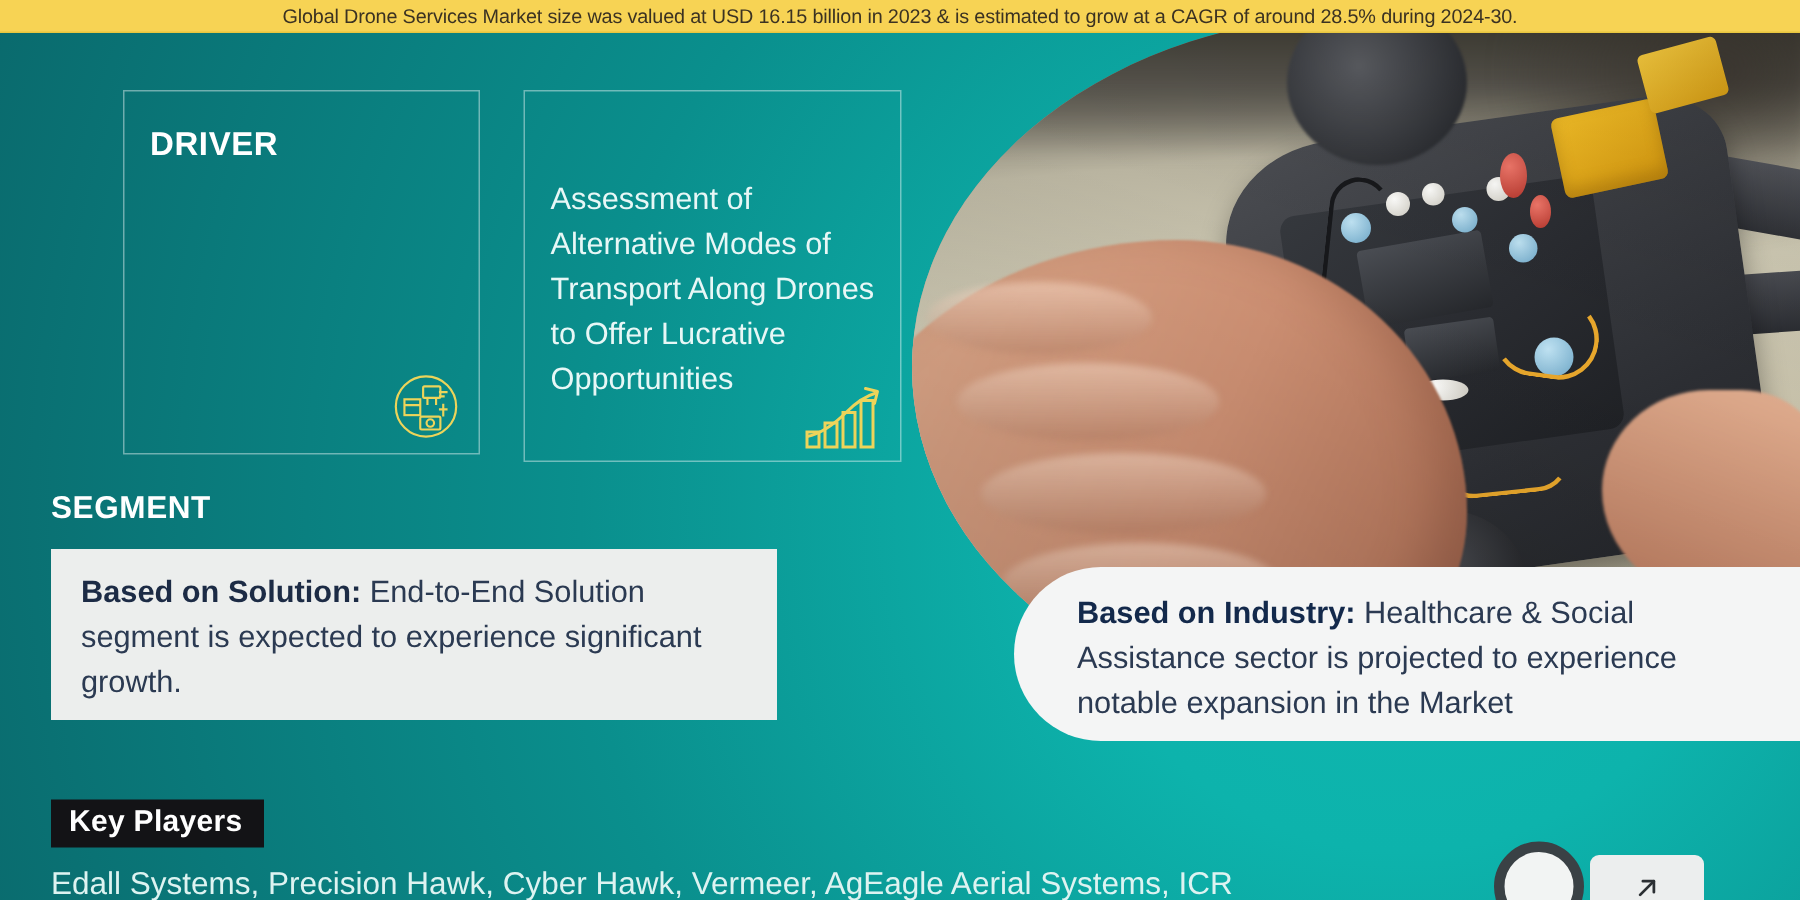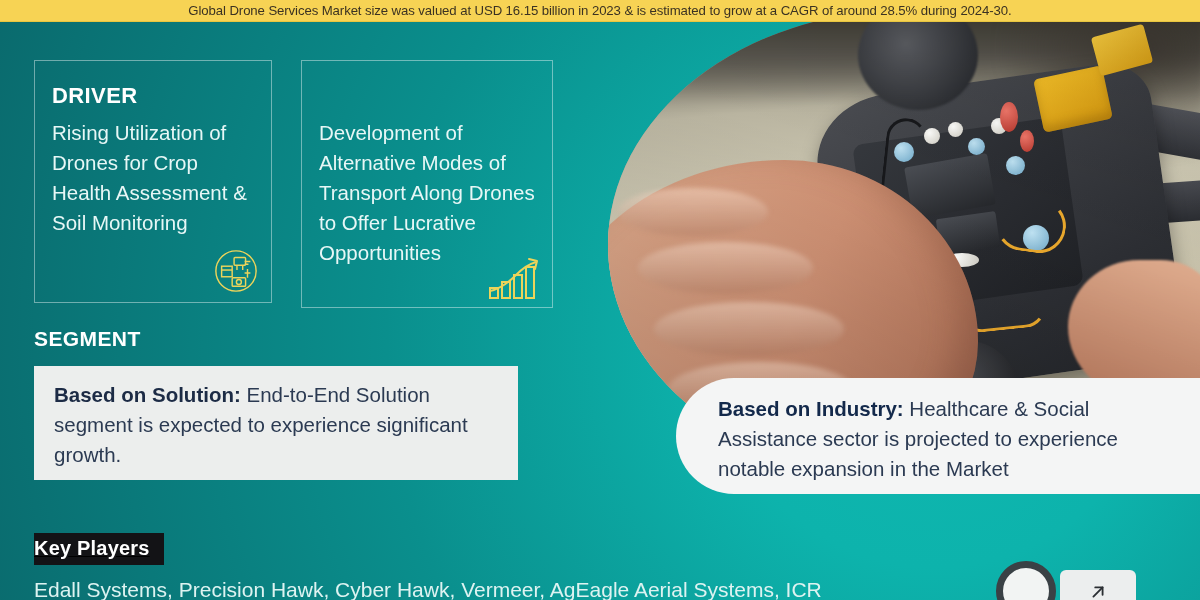--- a/index.html
+++ b/index.html
@@ -170,20 +170,21 @@
   #photo-shade {
     inset:0;
     background:linear-gradient(200deg, rgba(0,0,0,.10) 0%, rgba(0,0,0,0) 40%, rgba(0,0,0,.16) 100%);
   }
 
   
   .vbox {
     position:absolute;
     border:1px solid rgba(255,255,255,.42);
     z-index:20;
+    margin-left:48px;
   }
   #driver-box     { left:34px;  top:60px; width:238px; height:243px; }
   #opportunity-box{ left:301px; top:60px; width:252px; height:248px; }
   .vbox .title {
     position:absolute; left:17px; top:22px;
     font-size:22px; font-weight:bold; color:#ffffff;
     letter-spacing:.4px;
   }
   .vbox .body {
     position:absolute; left:17px; top:57px; right:12px;
@@ -225,23 +226,22 @@
   }
   #industry-card .t {
     font-size:20.5px; line-height:30px; color:#2b3a52;
   }
   #industry-card .t b { color:#13294b; font-weight:bold; }
 
   
   #key-players-badge {
     position:absolute; left:34px; top:533px;
     background:#131316;
-    padding:4px 14px 5px 0;
+    padding:4px 14px 5px 12px;
     z-index:25;
-    text-decoration:underline;
   }
   #key-players-badge span {
     font-size:20px; font-weight:bold; color:#ffffff;
     letter-spacing:.2px;
   }
   #key-players-list {
     position:absolute; left:34px; top:575px;
     width:1160px;
     font-size:21px; line-height:30px; color:#ddf3f1;
     white-space:nowrap; overflow:hidden;
@@ -320,38 +320,37 @@
       <div class="ph" id="photo-shade"></div>
     </div>
   </div>
 
   <div id="banner">
     <span class="txt">Global Drone Services Market size was valued at USD 16.15 billion in 2023 &amp; is estimated to grow at a CAGR of around 28.5% during 2024-30.</span>
   </div>
 
   <div class="vbox" id="driver-box">
     <div class="title">DRIVER</div>
-    <div class="body">Rising Utilization of Drones for Crop Health Assessment &amp; Soil Monitoring</div>
     <div class="vicon">
       <svg viewBox="0 0 48 48" width="46" height="46" fill="none" stroke="#edd45a" stroke-width="1.5">
         <circle cx="24" cy="24" r="21"></circle>
         <rect x="9" y="19" width="11" height="11" stroke="#edd45a"></rect>
         <path d="M9 23 h11"></path>
         <rect x="22" y="10" width="12" height="8" rx="1"></rect>
         <path d="M25 18 v5 M31 18 v5"></path>
         <rect x="20" y="31" width="14" height="9" rx="1"></rect>
         <circle cx="27" cy="35.5" r="2.6"></circle>
         <path d="M33 14 h6 M33 17 h4"></path>
         <path d="M36 22 v9 M33 26 h6"></path>
       </svg>
     </div>
   </div>
 
   <div class="vbox" id="opportunity-box">
-    <div class="body">Development of Alternative Modes of Transport Along Drones to Offer Lucrative Opportunities</div>
+    <div class="body">Assessment of Alternative Modes of Transport Along Drones to Offer Lucrative Opportunities</div>
     <div class="vicon">
       <svg viewBox="0 0 56 46" width="56" height="46" fill="none" stroke="#edd45a" stroke-width="2">
         <rect x="4" y="33" width="8" height="10"></rect>
         <rect x="16" y="27" width="8" height="16"></rect>
         <rect x="28" y="20" width="8" height="23"></rect>
         <rect x="40" y="12" width="8" height="31"></rect>
         <path d="M4 36 C14 34, 22 28, 30 20 C37 13, 43 9, 50 7"></path>
         <path d="M43 4 L51 6 L49 14" stroke-linecap="round" stroke-linejoin="round"></path>
       </svg>
     </div>

